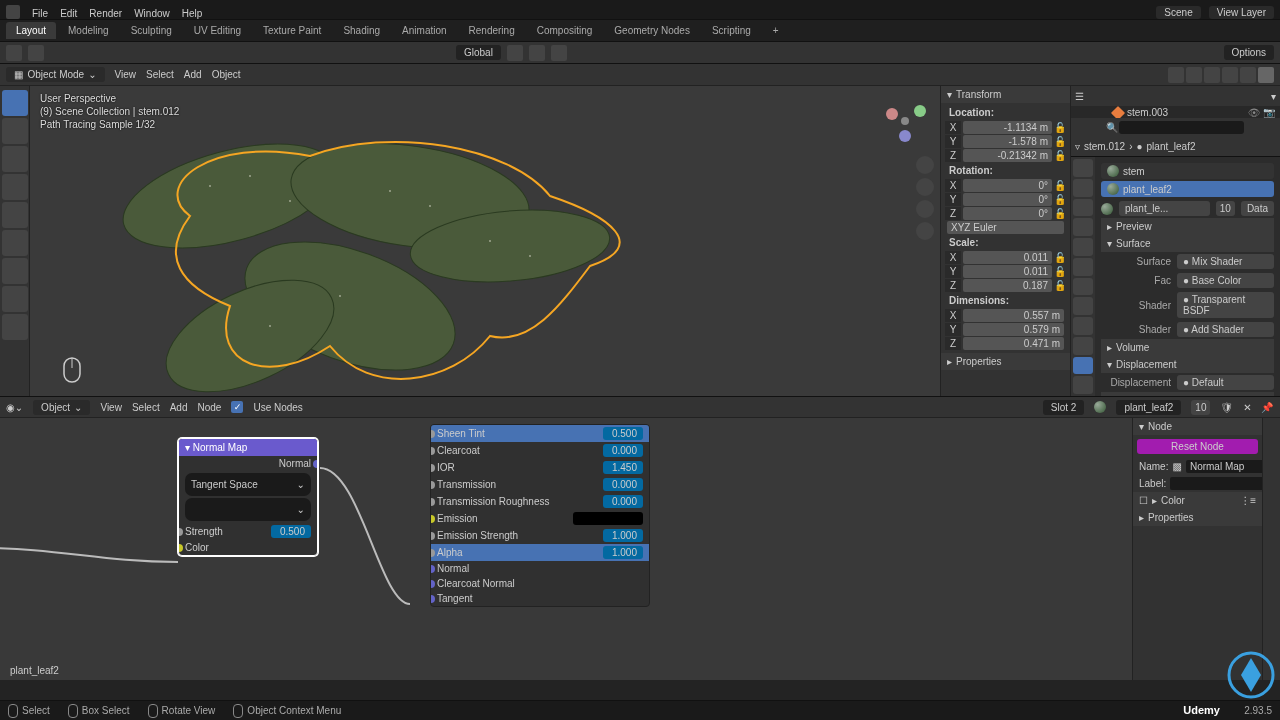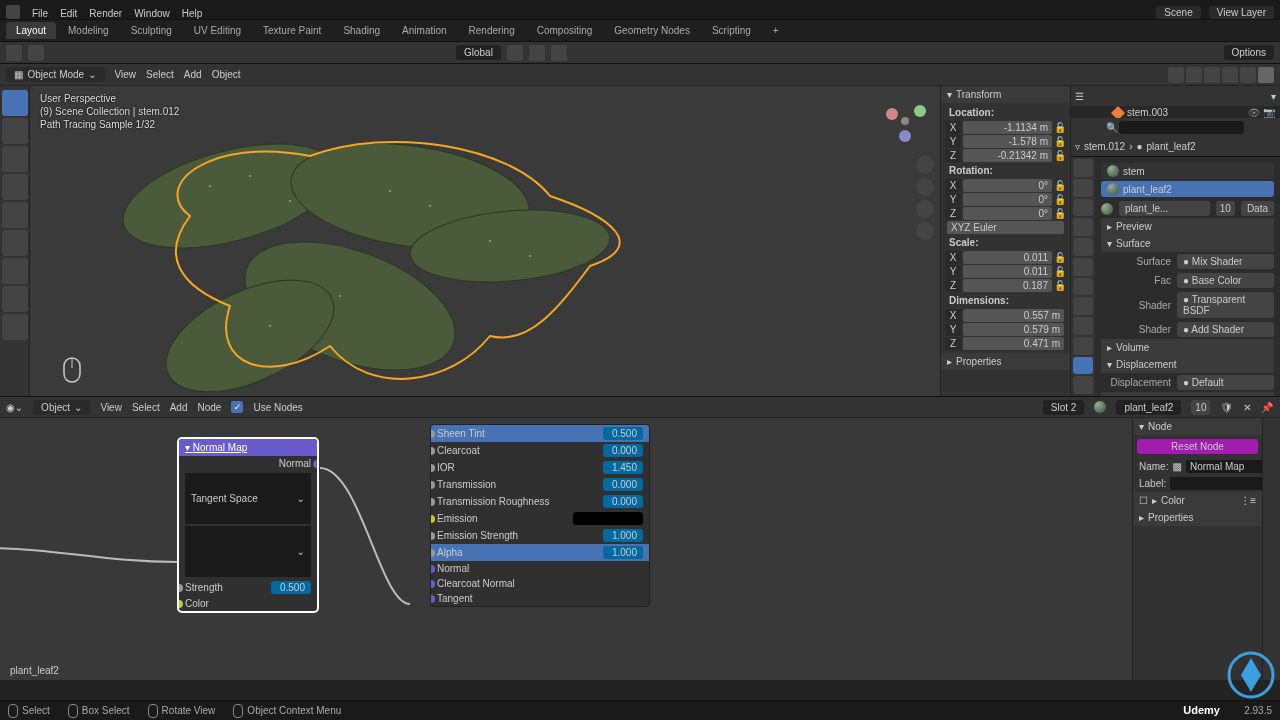--- a/index.html
+++ b/index.html
@@ -70,30 +70,30 @@
 .mat-ball { width:12px; height:12px; border-radius:50%; background: radial-gradient(circle at 30% 30%, #9a9, #353);}
 
 
 .node-editor-header { height: 22px; background: #333; display: flex; align-items: center; padding: 0 6px; gap: 10px; border-top: 1px solid #111; border-bottom: 1px solid #222;}
 .node-row { display: flex; height: 262px; }
 .node-canvas { flex: 1; background: #393939; position: relative; overflow:hidden;}
 .node-right-strip { width: 18px; background:#333; border-left:1px solid #222;}
 
 .node { position: absolute; background: #303030; border: 1px solid #222; border-radius: 4px; overflow:hidden;}
 .node.selected { border: 1px solid #fff; box-shadow: 0 0 0 1px #fff; }
-.node-header { background: #6a5acd; color: #fff; padding: 3px 6px; text-decoration: underline; }
+.node-header { background: #6a5acd; color: #fff; padding: 3px 6px; }
 .node-sock { display: flex; align-items: center; padding: 2px 6px; gap: 4px; position: relative;}
 .node-sock.highlight { background: #4772b3; }
 .sock-dot { width: 8px; height: 8px; border-radius: 50%; background: #c7c729; position:absolute; left:-4px; }
 .sock-dot.right { left: auto; right: -4px; }
 .sock-dot.vec { background: #6363c7; }
 .sock-dot.col { background: #c7c729; }
 .sock-dot.gray { background: #999; }
 .sock-val { margin-left: auto; background: #0369a1; padding: 1px 6px; border-radius: 3px; min-width:40px; text-align:right;}
-.node-field { background: #222; margin: 2px 6px; padding: 20px 6px; border-radius: 1px; display:flex; justify-content:space-between;}
+.node-field { background: #222; margin: 2px 6px; padding: 6px 6px; border-radius: 7px; display:flex; justify-content:space-between;}
 .node-field.drop { background:#1a1a1a; }
 
 .node-side-panel { position: absolute; right: 0; top: 0; width: 130px; bottom: 0; background: #323232; border-left:1px solid #222;}
 .node-side-panel .panel-header { background:#3a3a3a; }
 .reset-btn { background: #a21caf; text-align:center; margin:4px; padding:2px; border-radius:3px;}
 .side-row { display:flex; align-items:center; padding:2px 6px; gap:4px;}
 .side-row input { flex:1; background:#1a1a1a; border:none; color:#ccc; padding:1px 4px; font-size:10px; border-radius:2px;}
 
 .breadcrumb { position:absolute; bottom:4px; left:10px; color:#ccc;}
 .wire { position:absolute; stroke:#bbb; stroke-width:2; fill:none; }

